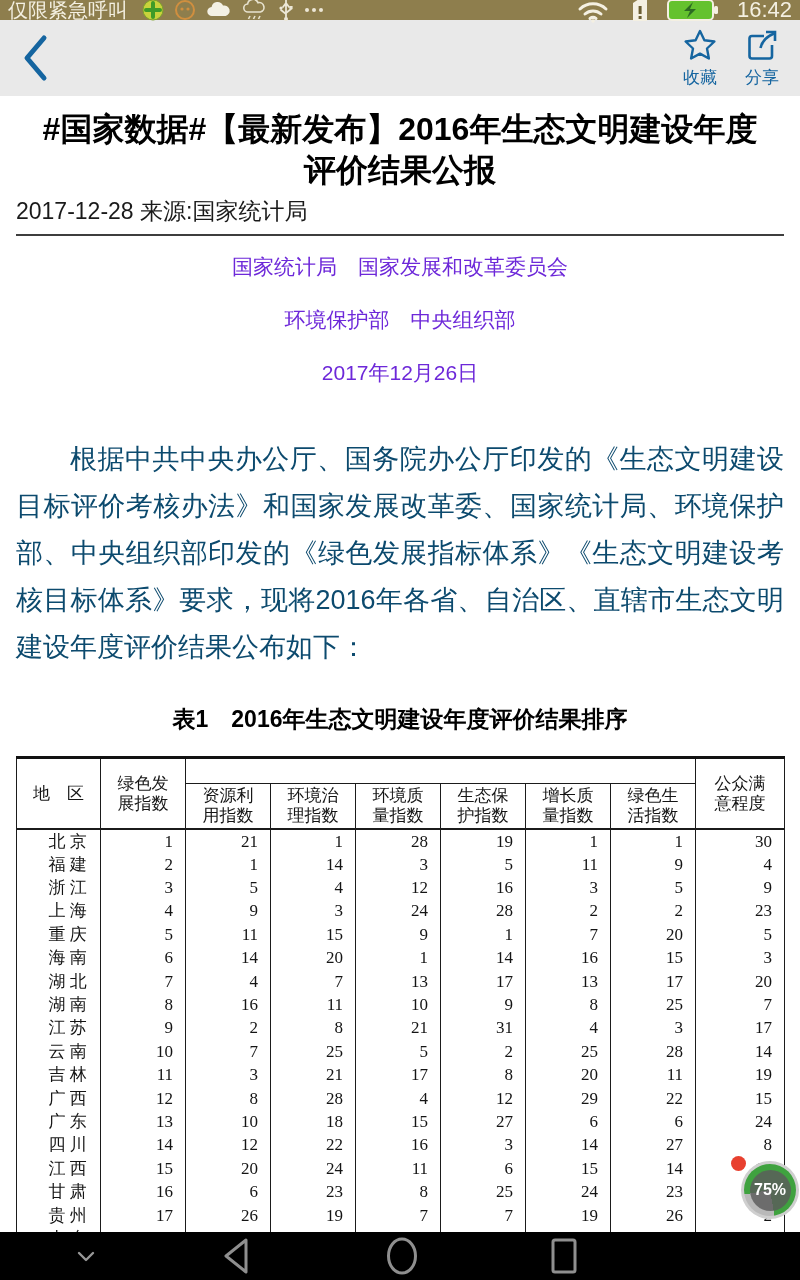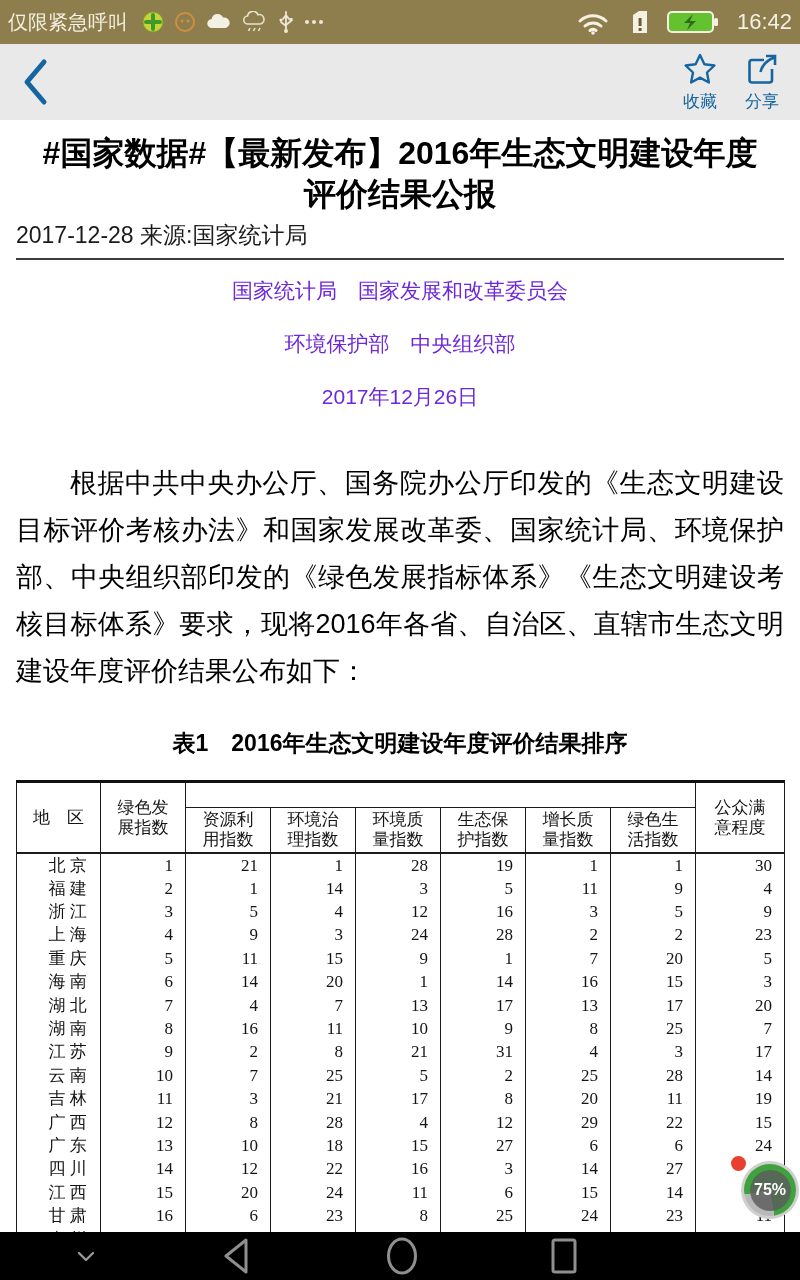--- a/index.html
+++ b/index.html
@@ -1,21 +1,21 @@
 <!DOCTYPE html>
 <html><head>
 <meta charset="utf-8">
 <style>
   * { margin:0; padding:0; box-sizing:border-box; }
   html,body { width:800px; height:1280px; overflow:hidden; background:#fff;
     font-family:"Liberation Sans","DejaVu Sans",sans-serif; }
   .screen { position:relative; width:800px; height:1280px; overflow:hidden; background:#fff; }
 
   
-  .status-bar { height:44px; background:#8e7e4d; display:flex; align-items:center;
+  .status-bar { height:20px; background:#8e7e4d; display:flex; align-items:center;
     padding:0 8px; color:#f4f0e2; }
   .sb-text { font-size:20px; letter-spacing:0; }
   .sb-icons { display:flex; align-items:center; gap:10px; margin-left:14px; }
   .sb-right { margin-left:auto; display:flex; align-items:flex-end; gap:18px; }
   .sb-time { font-size:22px; }
   .sb-icons svg, .sb-right svg { display:block; }
 
   
   .app-bar { height:76px; background:#e9e9e9; display:flex; align-items:center; padding:0 20px; }
   .back-btn { width:44px; height:56px; display:flex; align-items:center; cursor:pointer; }
@@ -26,21 +26,21 @@
   
   .content { padding:0 16px; color:#111; }
   .title { margin-top:13px; text-align:center; font-weight:bold; font-size:32px;
     line-height:41px; color:#000; }
   .title span { display:block; }
   .meta { margin-top:5px; font-size:23px; color:#1a1a1a; }
   .rule { border:none; border-top:2px solid #3e3e3e; margin-top:7px; }
   .byline { text-align:center; font-size:21px; color:#6d28d9; margin-top:25px; white-space:pre-wrap; }
   .byline.first { margin-top:17px; }
   .body-text { margin-top:49px; font-size:27px; line-height:47px; text-indent:2em;
-    color:#000000; text-align:justify; }
+    color:#0c4a6e; text-align:justify; }
   .tbl-caption { margin-top:33px; text-align:center; font-weight:bold; font-size:23px;
     color:#000; white-space:pre-wrap; }
 
   
   table { margin-top:21px; width:768px; table-layout:fixed; border-collapse:collapse;
     font-family:"Liberation Serif","DejaVu Serif",serif; color:#141414; }
   table { border:1.5px solid #1b1b1b; border-top:3px solid #111; }
   thead th { border:1.5px solid #1b1b1b; font-weight:normal; font-size:17px;
     line-height:1.18; white-space:pre-line; text-align:center; vertical-align:middle; }
   thead { border-bottom:2px solid #1b1b1b; }

